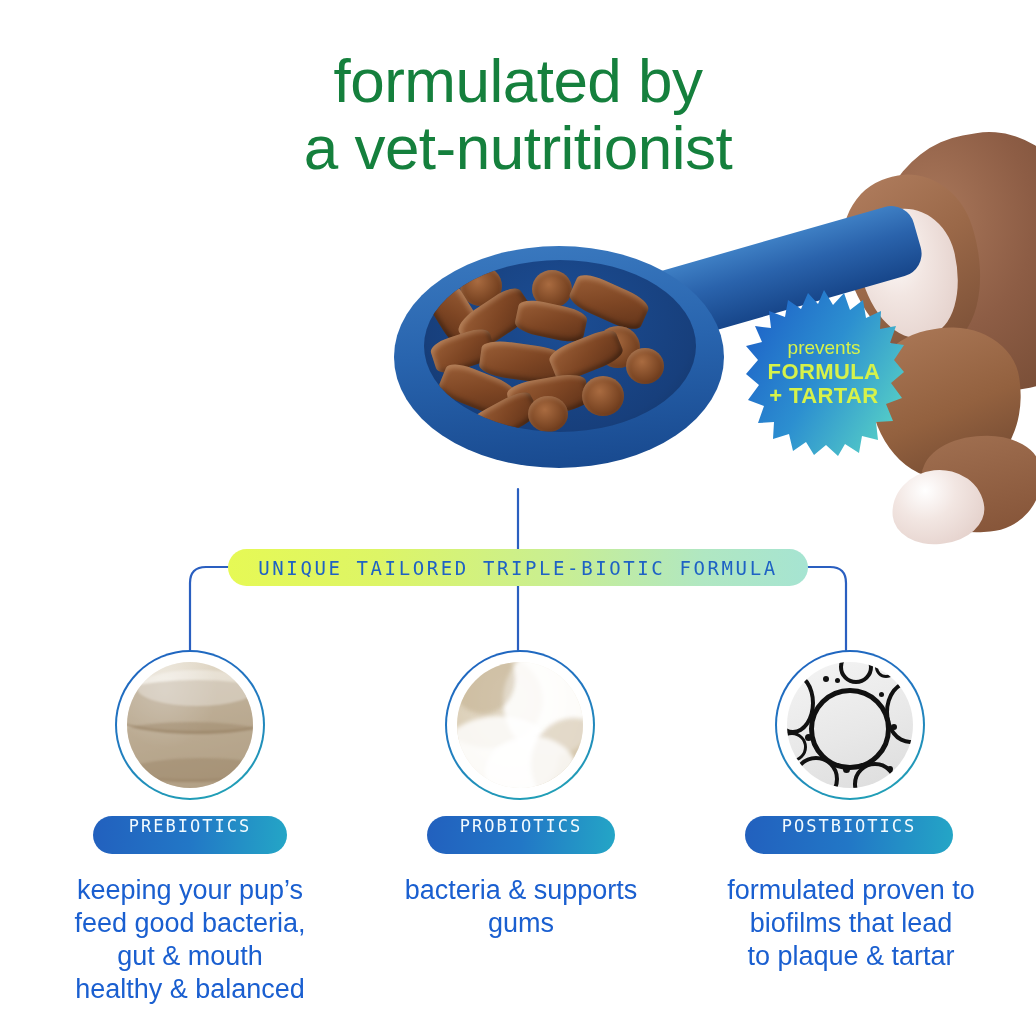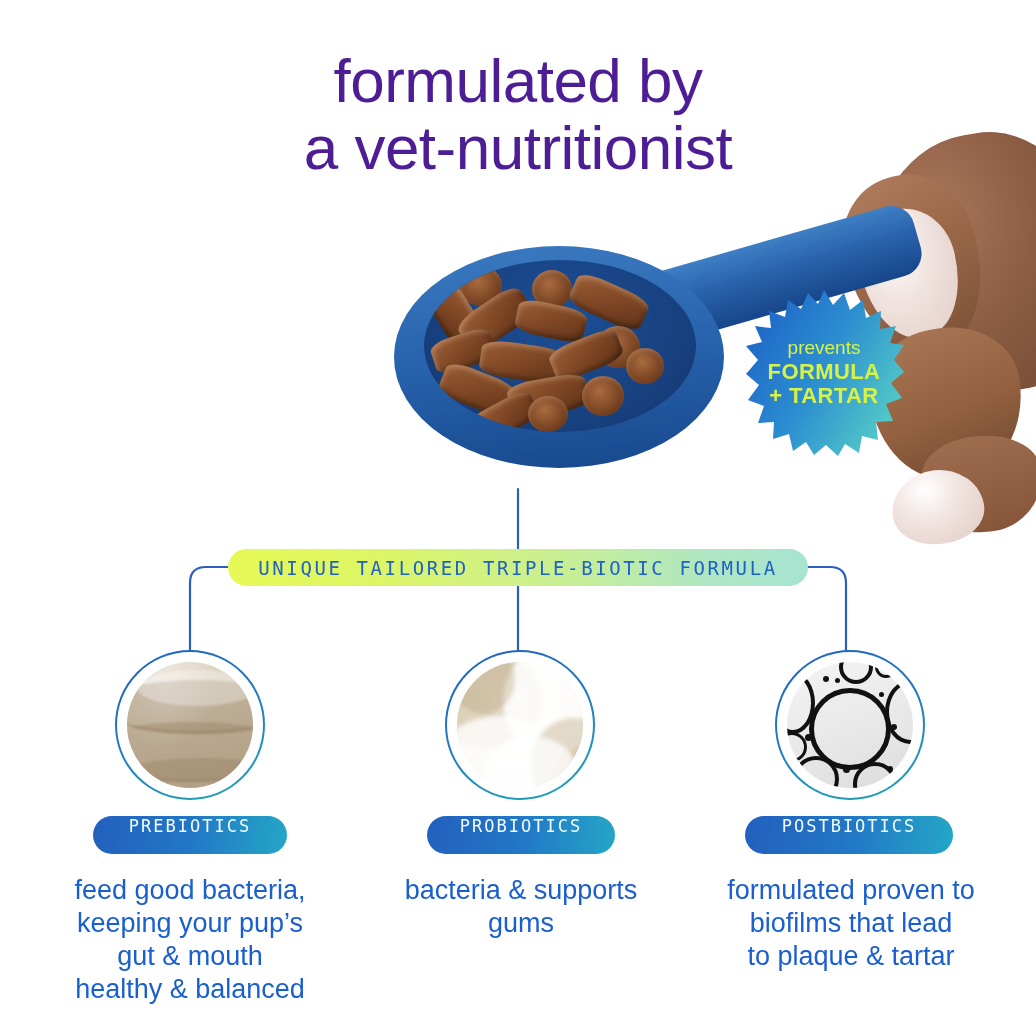--- a/index.html
+++ b/index.html
@@ -14,21 +14,21 @@
     width: 1036px; height: 1036px;
     background: #ffffff;
   }
 
   
   .headline {
     position: absolute;
     left: 0; top: 48px;
     width: 1036px;
     text-align: center;
-    color: #4c1d95;
+    color: #15803d;
     font-size: 62px;
     line-height: 1.08;
     font-weight: 400;
     letter-spacing: -0.5px;
     z-index: 40;
   }
   .headline .l2 { display: block; }
 
   
   .photo {
@@ -394,22 +394,22 @@
     <span class="pill-text">PREBIOTICS</span>
   </div>
   <div class="pill p2">
     <span class="pill-text">PROBIOTICS</span>
   </div>
   <div class="pill p3">
     <span class="pill-text">POSTBIOTICS</span>
   </div>
 
   <div class="copy k1">
+    <span>keeping your pup’s</span>
     <span>feed good bacteria,</span>
-    <span>keeping your pup’s</span>
     <span>gut &amp; mouth</span>
     <span>healthy &amp; balanced</span>
   </div>
   <div class="copy k2">
     <span>bacteria &amp; supports</span>
     <span>gums</span>
   </div>
   <div class="copy k3">
     <span>formulated proven to</span>
     <span>biofilms that lead</span>

